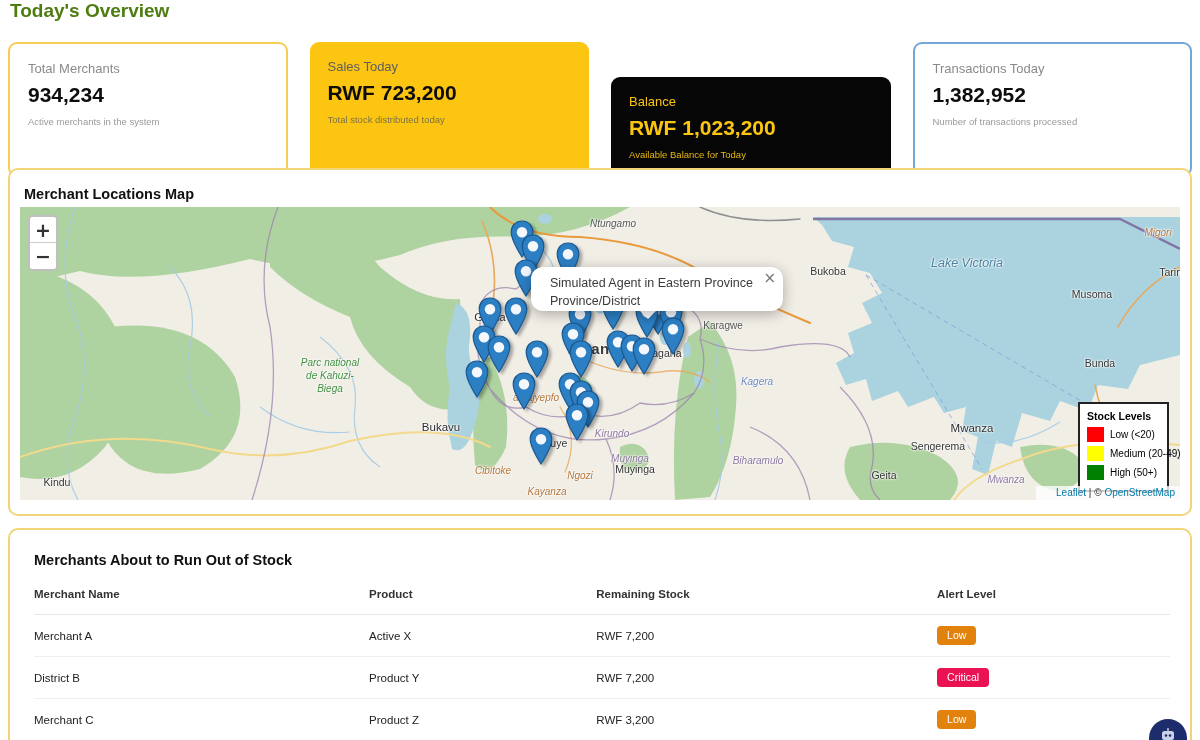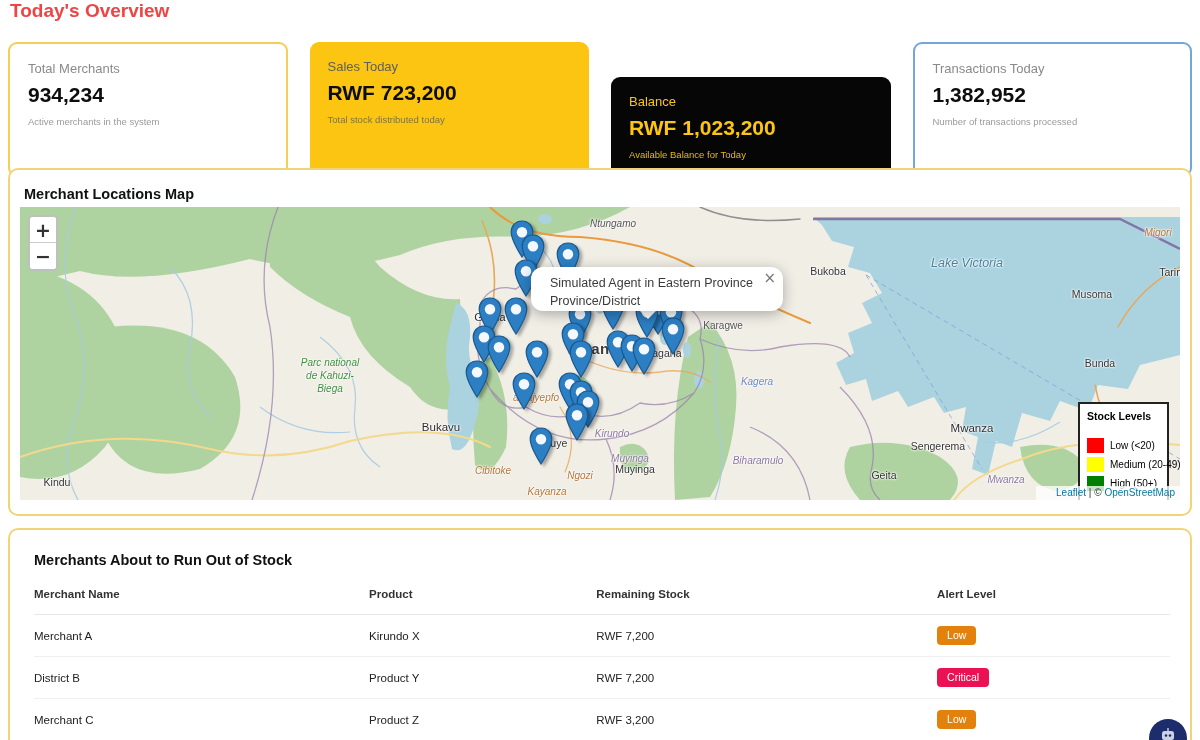--- a/index.html
+++ b/index.html
@@ -1,20 +1,20 @@
 <!DOCTYPE html>
 <html><head>
 <meta charset="utf-8">
 <style>
   * { margin:0; padding:0; box-sizing:border-box; }
   html,body { width:1200px; height:740px; overflow:hidden; background:#fff;
     font-family:"Liberation Sans", sans-serif; color:#1a1a1a; position:relative; }
   .page { position:absolute; inset:0; }
 
-  .page-title { position:absolute; left:10px; top:0px; font-size:19px; font-weight:700; color:#ef4444; }
+  .page-title { position:absolute; left:10px; top:0px; font-size:19px; font-weight:700; color:#4d7c0f; }
 
   
   .stats { position:absolute; left:8px; top:42px; width:1184px; height:106px;
     display:grid; grid-template-columns:repeat(4,1fr); gap:22px; }
   .card { border-radius:9px; padding:17px 18px; position:relative; }
   .card .c-title { font-size:13px; color:#8a8a8a; }
   .card .c-value { font-size:21px; font-weight:700; color:#0d0d0d; margin-top:7px; }
   .card .c-sub { font-size:9.5px; color:#9a9a9a; margin-top:9px; }
   .card.white-yellow { background:#fff; border:2px solid #F5CE55; }
   .card.gold { background:#FBC512; }
@@ -65,21 +65,21 @@
 
   .zoom-ctrl { position:absolute; left:8px; top:8px; width:30px; border:2px solid rgba(0,0,0,0.25);
     border-radius:5px; overflow:hidden; z-index:600; background:#fff; }
   .zoom-btn { width:26px; height:26px; display:flex; align-items:center; justify-content:center;
     font-size:19px; font-weight:700; color:#333; background:#fff; cursor:pointer;
     font-family:"DejaVu Sans", sans-serif; }
   .zoom-btn:first-child { border-bottom:1px solid #ccc; }
 
   .legend { position:absolute; left:1058px; top:195px; width:91px; background:#fff;
     border:2px solid #222; padding:6px 7px; z-index:600; }
-  .legend-title { font-size:10.5px; font-weight:700; color:#000; margin-bottom:16px; }
+  .legend-title { font-size:10.5px; font-weight:700; color:#000; margin-bottom:5px; }
   .legend-row { display:flex; align-items:center; margin-bottom:4px; }
   .legend-swatch { width:17px; height:15px; margin-right:6px; flex:0 0 auto; }
   .legend-label { font-size:10px; color:#000; white-space:nowrap; }
 
   .attribution { position:absolute; right:0; bottom:0; background:rgba(255,255,255,0.78);
     font-size:10px; color:#333; padding:1px 5px 2px; z-index:600; display:flex; align-items:center; }
   .attribution a { color:#0078A8; text-decoration:none; }
   .flag { display:inline-block; width:11px; height:8px; margin-right:4px; border-radius:1px; overflow:hidden; }
   .flag .f-top { height:4px; background:#338AF3; }
   .flag .f-bot { height:4px; background:#F7D210; }
@@ -391,21 +391,21 @@
           <tr id="table-head-row">
             <th>Merchant Name</th>
             <th>Product</th>
             <th>Remaining Stock</th>
             <th>Alert Level</th>
           </tr>
         </thead>
       <tbody id="table-body">
           <tr>
             <td>Merchant A</td>
-            <td>Kirundo X</td>
+            <td>Active X</td>
             <td>RWF 7,200</td>
             <td><span class="badge" style="background: rgb(226, 130, 13);">Low</span></td>
           </tr>
           <tr>
             <td>District B</td>
             <td>Product Y</td>
             <td>RWF 7,200</td>
             <td><span class="badge" style="background: rgb(235, 18, 84);">Critical</span></td>
           </tr>
           <tr>

